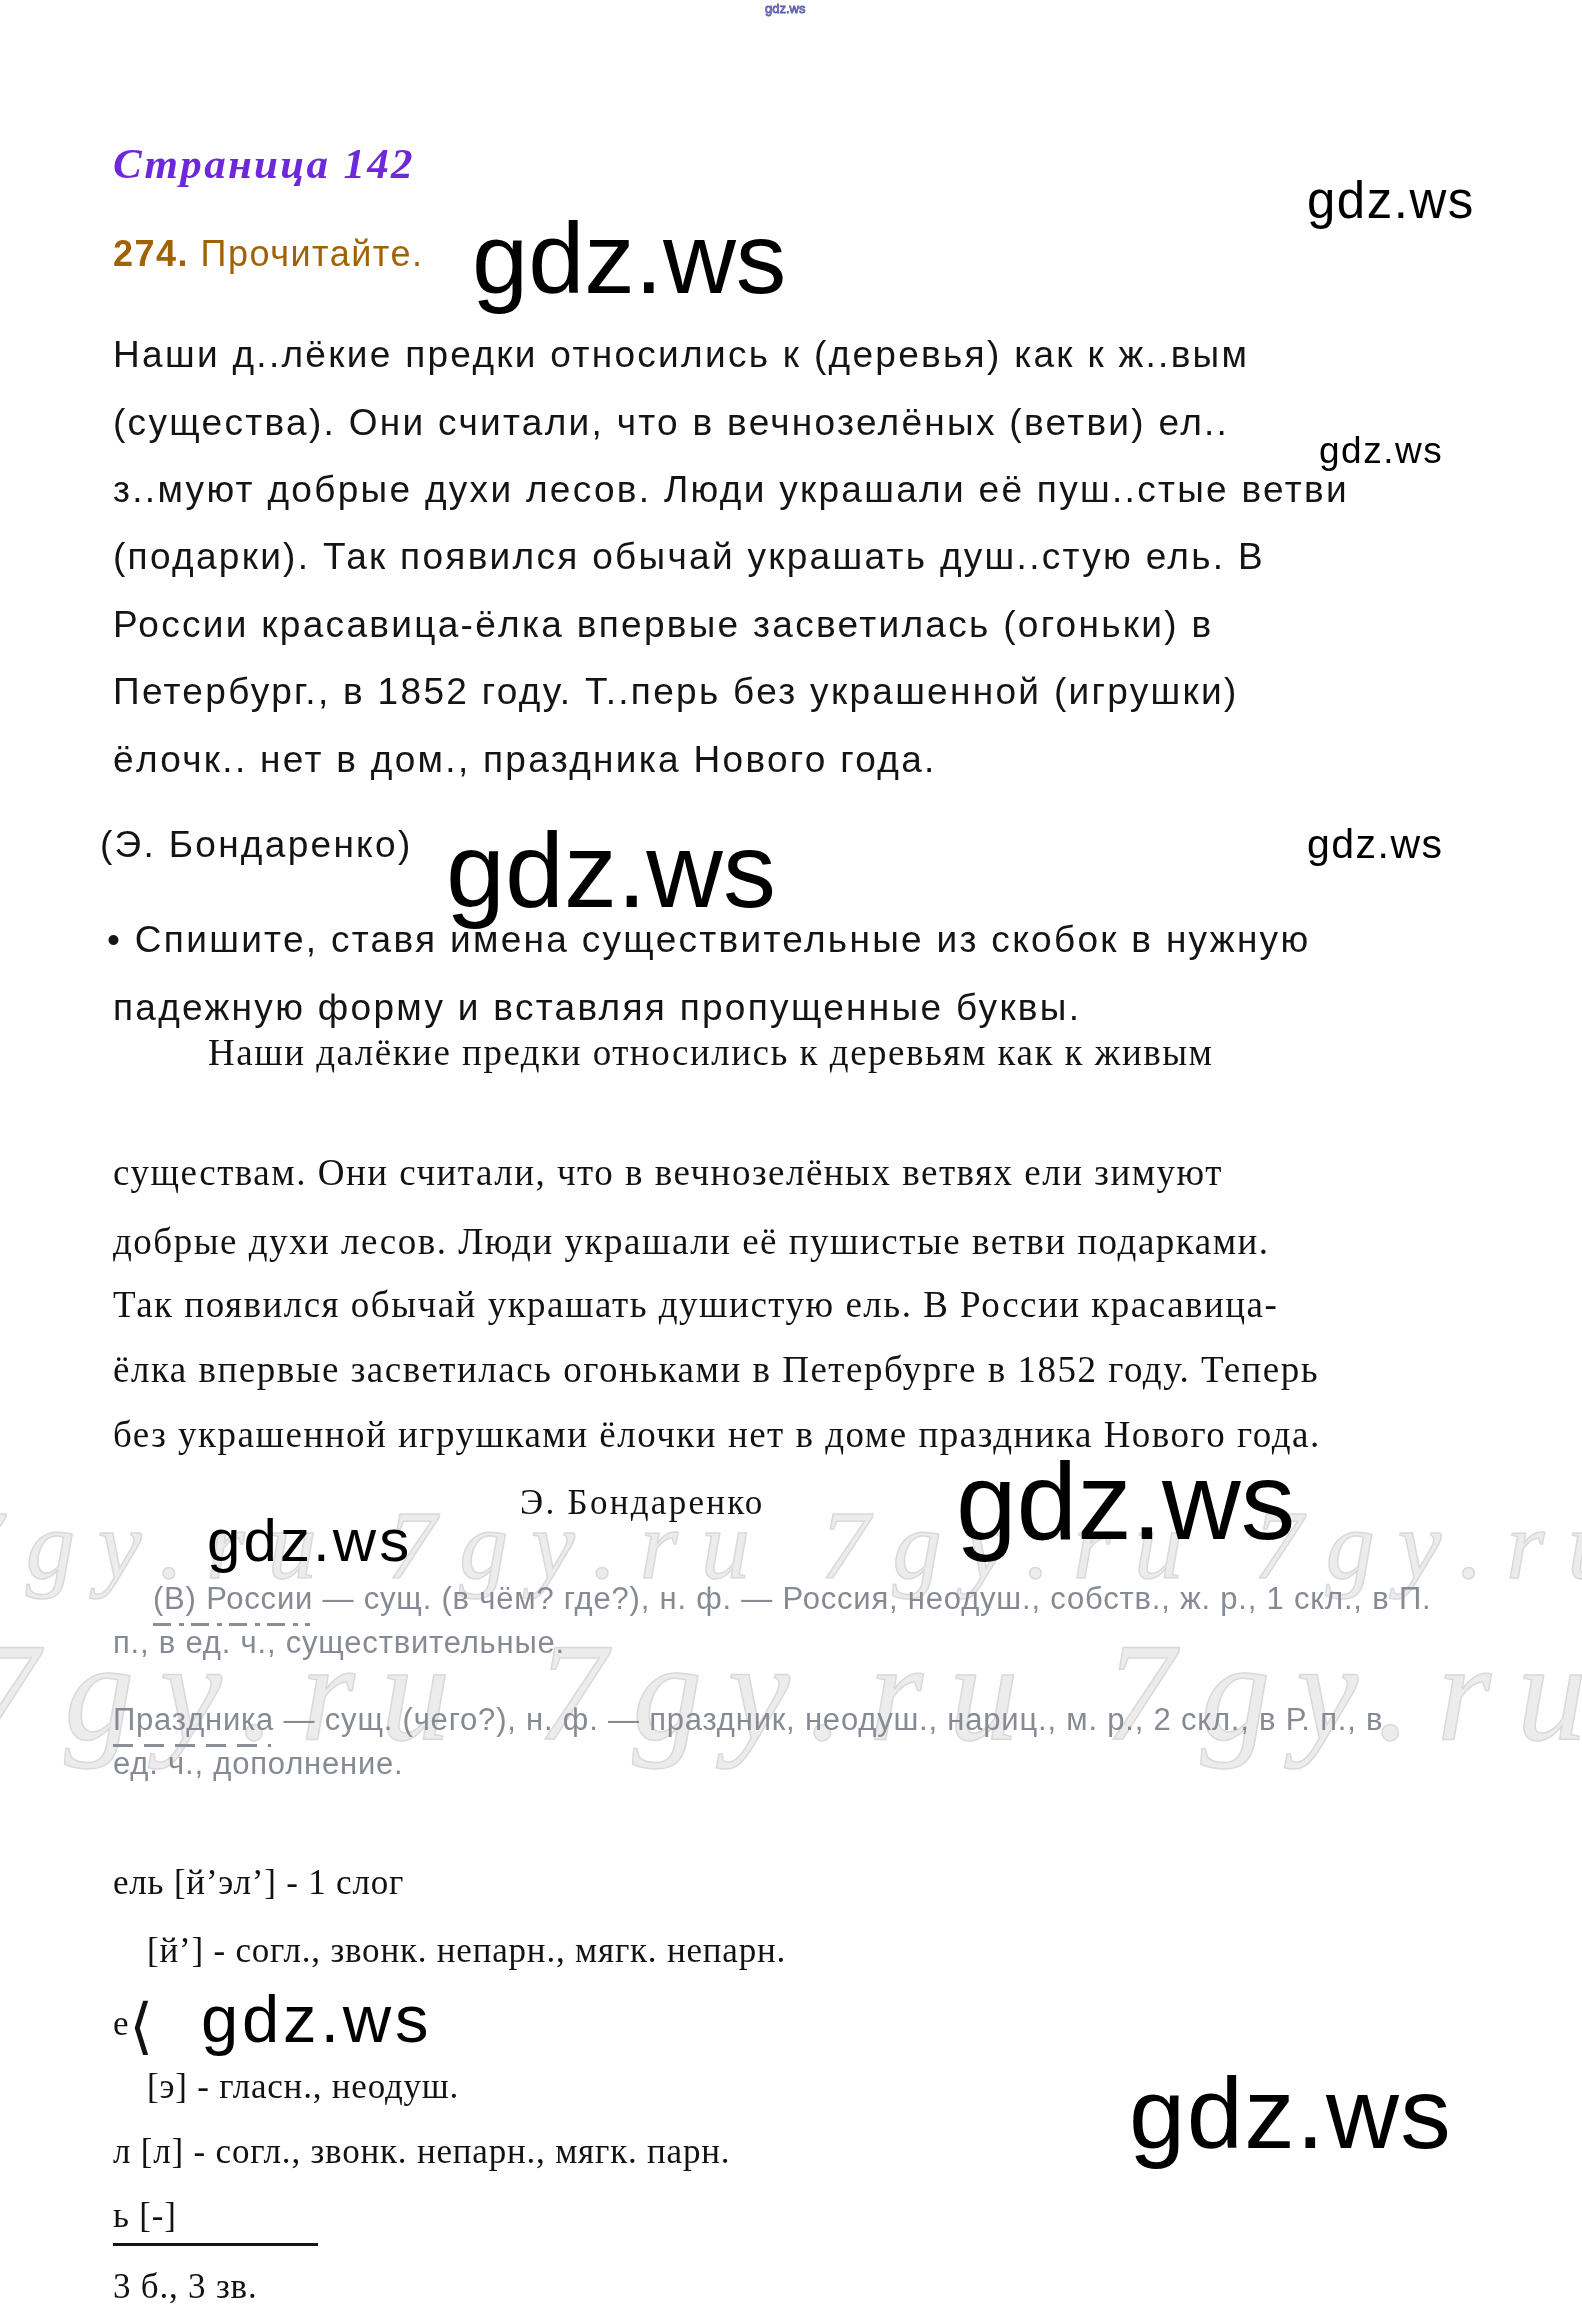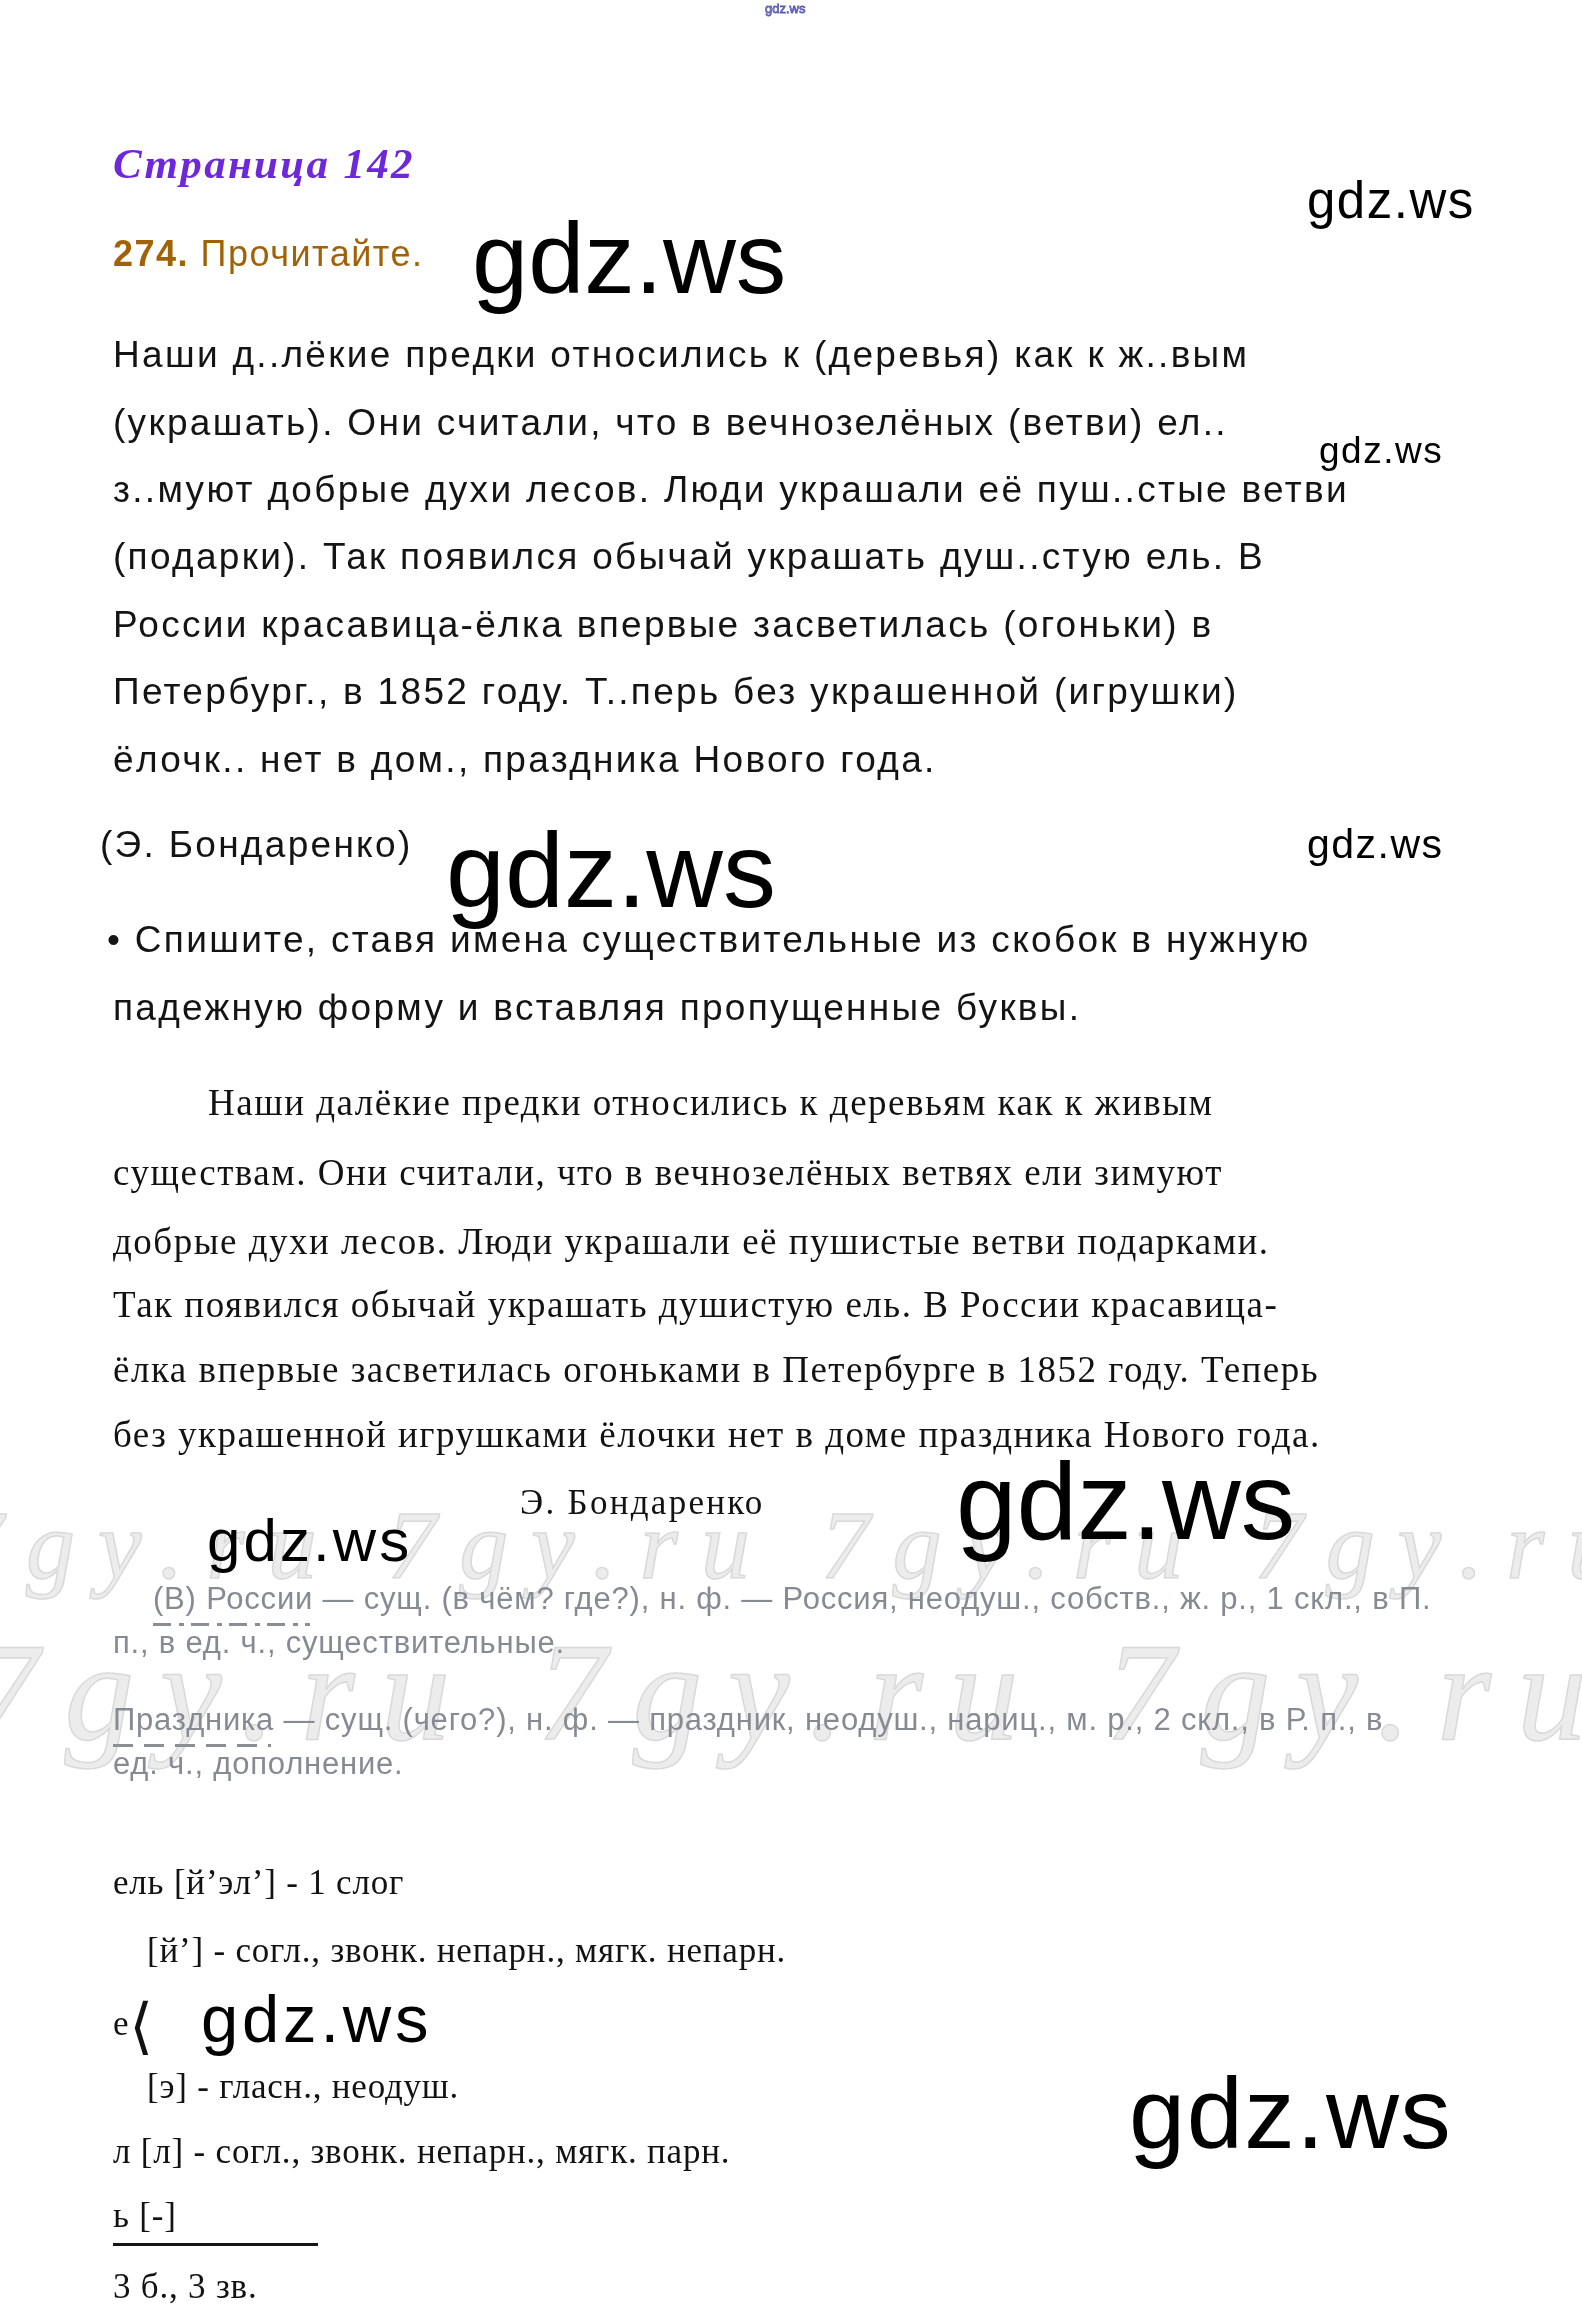--- a/index.html
+++ b/index.html
@@ -72,33 +72,33 @@
   <div class="wm wm-6">gdz.ws</div>
 
   <div class="abs page-header">Страница 142</div>
 
   <div class="abs ex-head sans">
     <span class="ex-num">274.</span>
     <span>Прочитайте.</span>
   </div>
 
   <div class="abs ex-line" style="left:113px;top:334px;">Наши д..лёкие предки относились к (деревья) как к ж..вым</div>
-  <div class="abs ex-line" style="left:113px;top:402px;">(украшать). Они считали, что в вечнозелёных (ветви) ел..</div>
+  <div class="abs ex-line" style="left:113px;top:402px;">(существа). Они считали, что в вечнозелёных (ветви) ел..</div>
   <div class="abs ex-line" style="left:113px;top:469px;">з..муют добрые духи лесов. Люди украшали её пуш..стые ветви</div>
   <div class="abs ex-line" style="left:113px;top:536px;">(подарки). Так появился обычай украшать душ..стую ель. В</div>
   <div class="abs ex-line" style="left:113px;top:604px;">России красавица-ёлка впервые засветилась (огоньки) в</div>
   <div class="abs ex-line" style="left:113px;top:671px;">Петербург., в 1852 году. Т..перь без украшенной (игрушки)</div>
   <div class="abs ex-line" style="left:113px;top:739px;">ёлочк.. нет в дом., праздника Нового года.</div>
 
   <div class="abs author-line" style="left:100px;top:824px;">(Э. Бондаренко)</div>
 
   <div class="abs task-line" style="left:107px;top:919px;">• Спишите, ставя имена существительные из скобок в нужную</div>
   <div class="abs task-line" style="left:113px;top:987px;">падежную форму и вставляя пропущенные буквы.</div>
 
-  <div class="abs sol-line" style="left:208px;top:1082px;">Наши далёкие предки относились к деревьям как к живым</div>
+  <div class="abs sol-line" style="left:208px;top:1032px;">Наши далёкие предки относились к деревьям как к живым</div>
   <div class="abs sol-line" style="left:113px;top:1152px;">существам. Они считали, что в вечнозелёных ветвях ели зимуют</div>
   <div class="abs sol-line" style="left:113px;top:1221px;">добрые духи лесов. Люди украшали её пушистые ветви подарками.</div>
   <div class="abs sol-line" style="left:113px;top:1284px;">Так появился обычай украшать душистую ель. В России красавица-</div>
   <div class="abs sol-line" style="left:113px;top:1349px;">ёлка впервые засветилась огоньками в Петербурге в 1852 году. Теперь</div>
   <div class="abs sol-line" style="left:113px;top:1414px;">без украшенной игрушками ёлочки нет в доме праздника Нового года.</div>
   <div class="abs sol-author" style="left:520px;top:1483px;">Э. Бондаренко</div>
 
   <div class="abs gray-line" style="left:113px;top:1582px;margin-left:40px;">
     <span class="u-dashdot">(В) России</span><span> — сущ. (в чём? где?), н. ф. — Россия, неодуш., собств., ж. р., 1 скл., в П.</span>
   </div>

